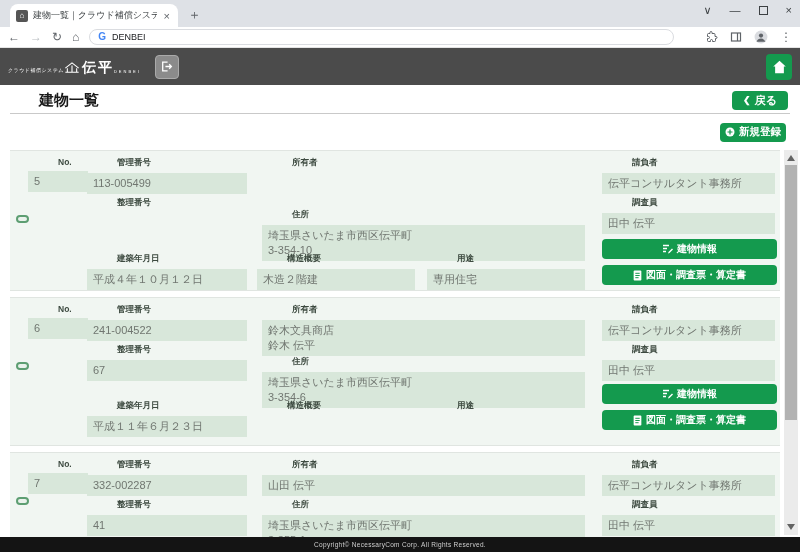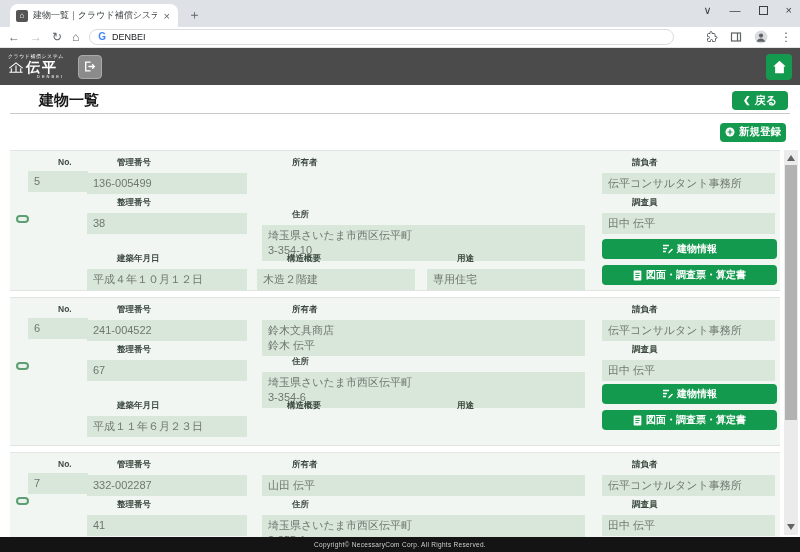--- a/index.html
+++ b/index.html
@@ -22,21 +22,21 @@
   .nav-ic { font-size:12px; color:#5f6368; line-height:1; }
   .nav-ic.dim { color:#b9bdc1; }
   .addressbar { flex:1; height:16px; border:1px solid #dadce0; border-radius:9px; display:flex; align-items:center;
                 padding:0 8px; gap:6px; background:#fff; max-width:585px; }
   .g-logo { font-size:10px; font-weight:bold; color:#4285F4; line-height:1; }
   .url-text { font-size:9px; color:#202124; }
   .toolbar-right { display:flex; gap:12px; align-items:center; margin-left:auto; }
 
   
   .appheader { height:37px; background:#4b4b4b; display:flex; align-items:center; padding:0 8px; gap:8px; }
-  .logo { display:flex; flex-direction:column; line-height:1; color:#fff; }
+  .logo { display:flex; flex-direction:row; line-height:1; color:#fff;align-items:flex-end; }
   .logo-sys { font-size:5px; letter-spacing:0.5px; margin-bottom:1px; }
   .logo-main { display:flex; align-items:flex-end; gap:2px; }
   .logo-brand { font-size:14px; font-weight:bold; letter-spacing:2px; }
   .logo-sub { font-size:4px; letter-spacing:2px; margin-top:1px; text-align:right; }
   .logout-btn { width:24px; height:24px; background:#8b8b8b; border:1px solid #aaa; border-radius:4px;
                 display:flex; align-items:center; justify-content:center; margin-left:6px; }
   .home-btn { width:26px; height:26px; background:#149a4e; border-radius:4px; margin-left:auto;
               display:flex; align-items:center; justify-content:center; }
 
   
@@ -175,25 +175,24 @@
   <div class="list">
 
     <div class="record" style="height:141px">
       <span class="link-pill" style="top:64px"></span>
       <div class="fld" style="left:18px;top:6px;width:60px">
           <label>No.</label>
           <div class="box">5</div>
         </div>
       <div class="fld" style="left:77px;top:6px;width:160px">
           <label>管理番号</label>
-          <div class="box">136-005499</div>
+          <div class="box">113-005499</div>
         </div>
       <div class="fld" style="left:77px;top:46px;width:160px">
           <label>整理番号</label>
-          <div class="box">38</div>
         </div>
       <div class="fld" style="left:252px;top:6px;width:323px">
           <label>所有者</label>
         </div>
       <div class="fld" style="left:252px;top:58px;width:323px">
           <label>住所</label>
           <div class="box">埼玉県さいたま市西区伝平町
 3-354-10</div>
         </div>
       <div class="fld" style="left:77px;top:102px;width:160px">

